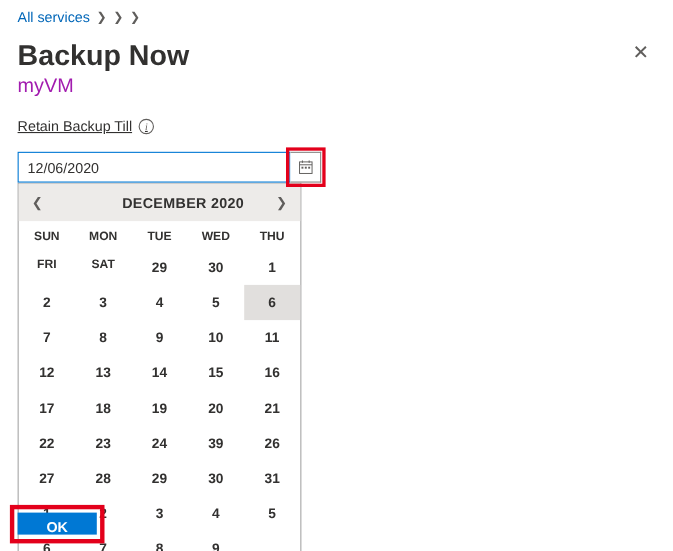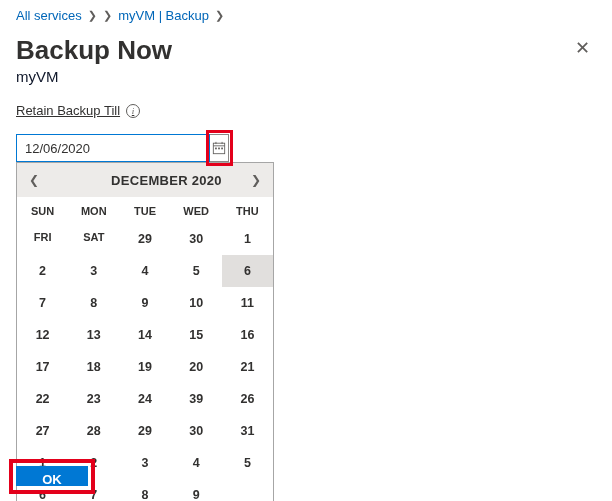--- a/index.html
+++ b/index.html
@@ -19,28 +19,28 @@
       gap: 6px;
       font-size: 13px;
       margin-bottom: 12px;
       flex-wrap: wrap;
     }
     .breadcrumb a { color: #0066b8; text-decoration: none; cursor: pointer; }
     .breadcrumb .chev { color: #605e5c; font-size: 11px; }
     .title-row { display: flex; align-items: flex-start; justify-content: space-between; }
     .page-title { font-size: 26px; font-weight: 600; color: #323130; }
     .close-btn { font-size: 18px; color: #605e5c; cursor: pointer; background: none; border: none; padding: 4px 6px; line-height: 1; }
-    .subtitle { font-size: 15px; color: #0f172a; margin-top: 2px; margin-bottom: 18px; }
+    .subtitle { font-size: 18px; color: #a21caf; margin-top: 2px; margin-bottom: 18px; }
     .field-label { font-size: 13px; color: #323130; display: flex; align-items: center; gap: 6px; margin-bottom: 16px; text-decoration: underline; }
     .info-icon {
       display: inline-flex; align-items: center; justify-content: center;
       width: 14px; height: 14px; border: 1px solid #605e5c; border-radius: 50%;
       font-size: 9px; color: #605e5c; font-style: italic; font-family: serif;
     }
-    .date-field-wrap { display: flex; align-items: flex-start; width: 213px; }
+    .date-field-wrap { display: flex; align-items: flex-start; width: 276px; }
     .date-input {
       flex: 1;
       border: 1px solid #0078d4;
       padding: 4px 8px;
       font-size: 13px;
       height: 28px;
       outline: none;
       color: #323130;
       caret-color: #0078d4;
     }
@@ -100,21 +100,20 @@
     }
     .ok-wrap { display: inline-block; outline: 4px solid #e3001b; outline-offset: 3px; }
   </style>
 </head>
 <body>
 
 <nav class="breadcrumb">
   <a>All services</a>
   <span class="chev">❯</span>
   <span class="chev">❯</span>
-  <a>myVM | Backup</a>
   <span class="chev">❯</span>
 </nav>
 
 <div class="title-row">
   <h1 class="page-title">Backup Now</h1>
   <button class="close-btn">
     <span>✕</span>
   </button>
 </div>
 <div class="subtitle">myVM</div>

